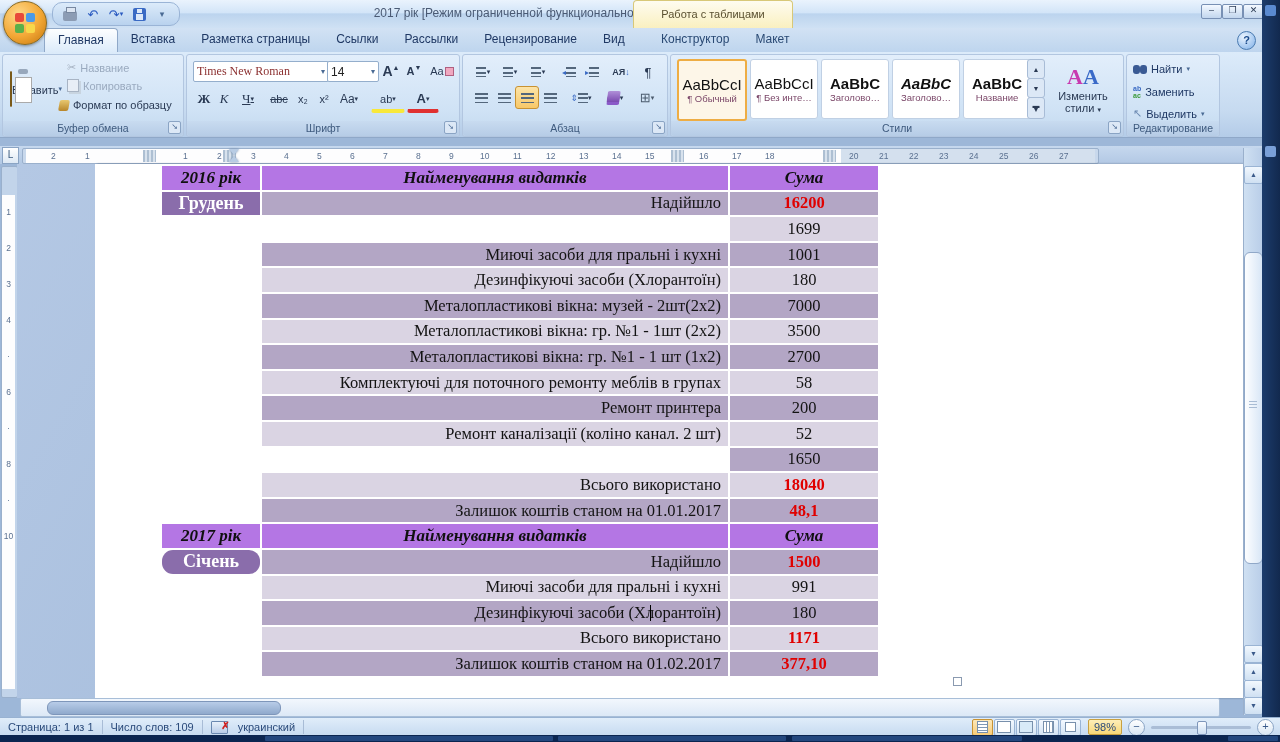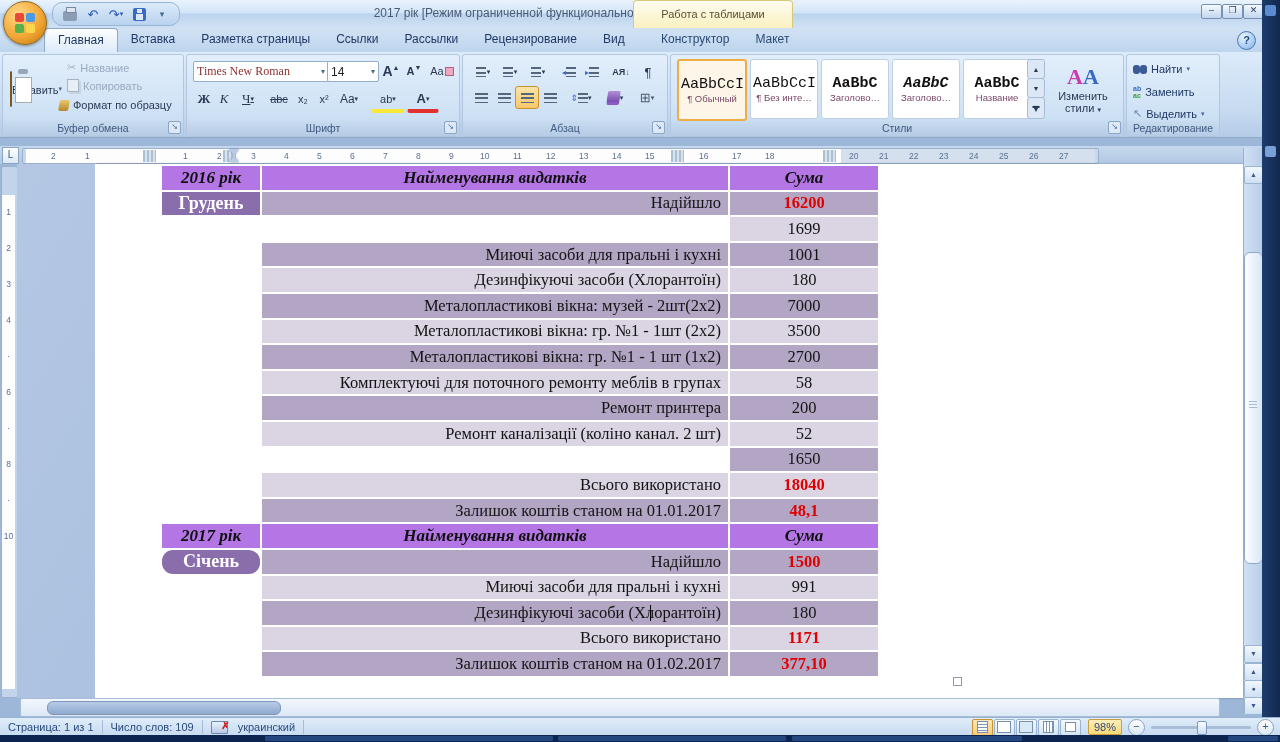--- a/index.html
+++ b/index.html
@@ -41,21 +41,21 @@
   .active-orange{background:linear-gradient(#fce4a8,#f8c868);border:1px solid #c89232}
   .gray{color:#9aaabf}
   .combo{position:absolute;background:#fff;border:1px solid #94aecc;border-radius:2px;display:flex;align-items:center;padding:0 3px;height:19px}
   .combo .dd{margin-left:auto;color:#4a6a94;font-size:8px}
   .dd::after{content:"▾"}
   .lines{width:13px;height:10px;background:repeating-linear-gradient(#54677c 0 2px,transparent 2px 4.5px)}
   .lines.sm{width:10px}
   .chip{width:66px;height:58px;background:#fff;border:1px solid #c0d0e4;border-radius:3px;margin-right:3px;
     display:flex;flex-direction:column;align-items:center;justify-content:center;cursor:default}
   .chip.sel{border:2px solid #eead44;background:#fdf6e8}
-  .chip .sample{font-family:Liberation Mono, monospace;font-size:15px;color:#111;white-space:nowrap;overflow:hidden;max-width:62px}
+  .chip .sample{font-family:Liberation Sans, sans-serif;font-size:15px;color:#111;white-space:nowrap;overflow:hidden;max-width:62px}
   .chip .cname{font-size:9.5px;color:#7a4668;white-space:nowrap;overflow:hidden;max-width:62px}
   .editrow{position:absolute;left:6px;display:flex;align-items:center;gap:4px;font-size:11px;color:#1f3864}
   
   #ruler-row{left:0;top:146px;width:1262px;height:18px;background:linear-gradient(#c6d8ee,#b2c8e4)}
   #tab-selector{left:2px;top:147px;width:15px;height:15px;background:linear-gradient(#fff,#dce8f4);
     border:1px solid #8aa4c4;text-align:center;line-height:14px;font-size:10px;color:#3a5a7e}
   #hruler{left:22px;top:148px;width:1075px;height:14px;background:#c8d8ec;border:1px solid #9ab0cc;border-radius:2px}
   #hruler .white{position:absolute;left:3px;top:0;width:815px;height:14px;background:#fdfdfe}
   #hruler .outside{position:absolute;left:818px;top:0;width:254px;height:14px;background:#d4e0ee}
   .rmark{position:absolute;top:1px;font-size:8.5px;color:#5a7090;line-height:12px}

